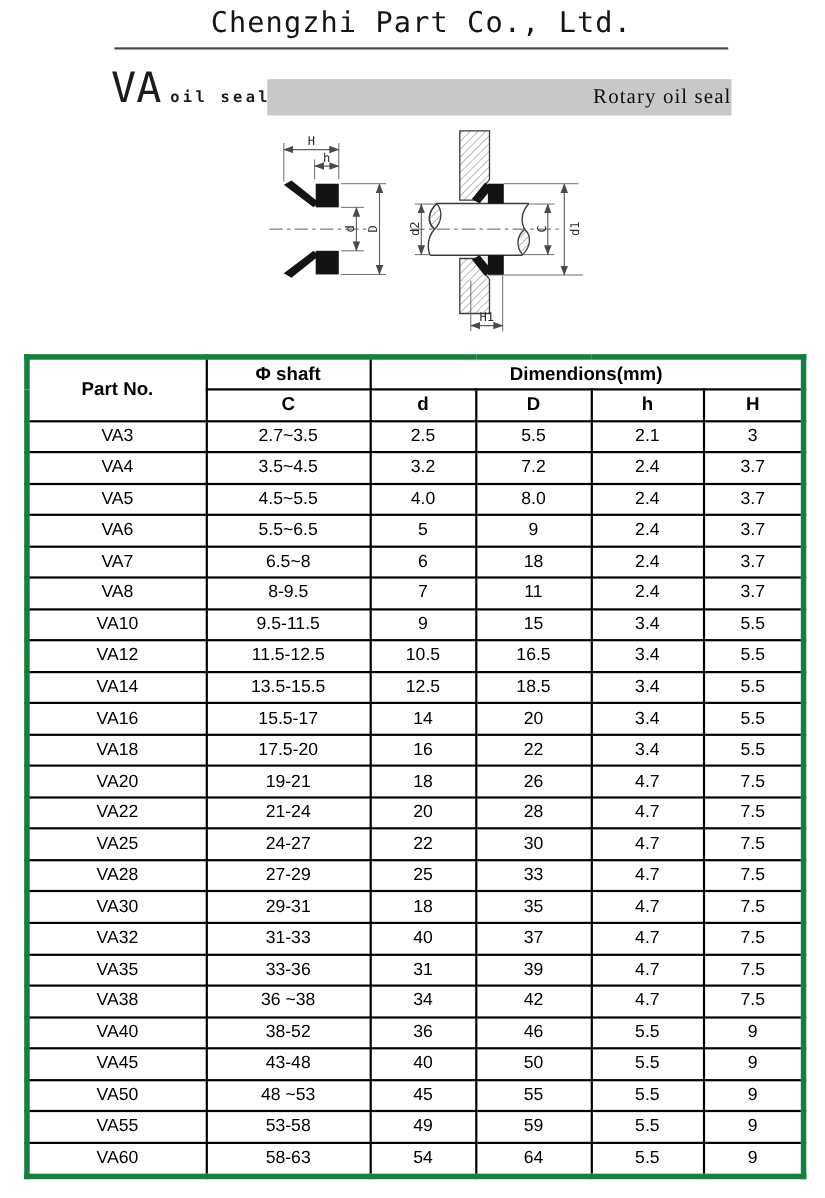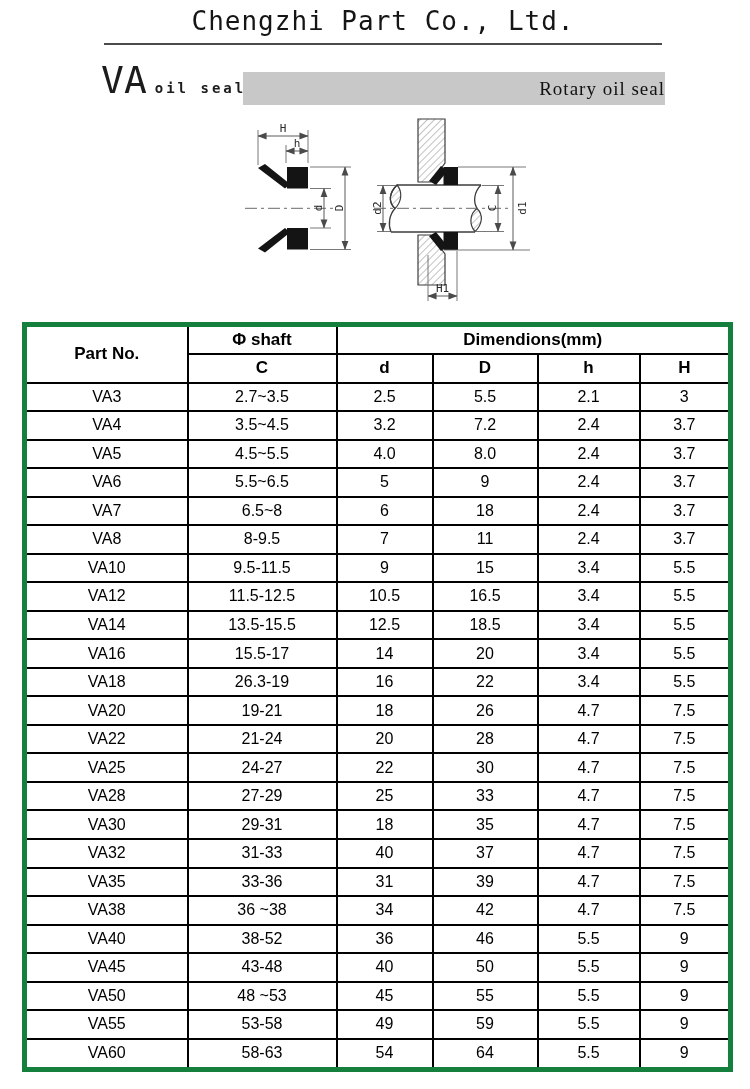--- a/index.html
+++ b/index.html
@@ -233,21 +233,21 @@
         <tr>
         <td>VA16</td>
         <td>15.5-17</td>
         <td>14</td>
         <td>20</td>
         <td>3.4</td>
         <td>5.5</td>
       </tr>
         <tr>
         <td>VA18</td>
-        <td>26.3-19</td>
+        <td>17.5-20</td>
         <td>16</td>
         <td>22</td>
         <td>3.4</td>
         <td>5.5</td>
       </tr>
         <tr>
         <td>VA20</td>
         <td>19-21</td>
         <td>18</td>
         <td>26</td>

